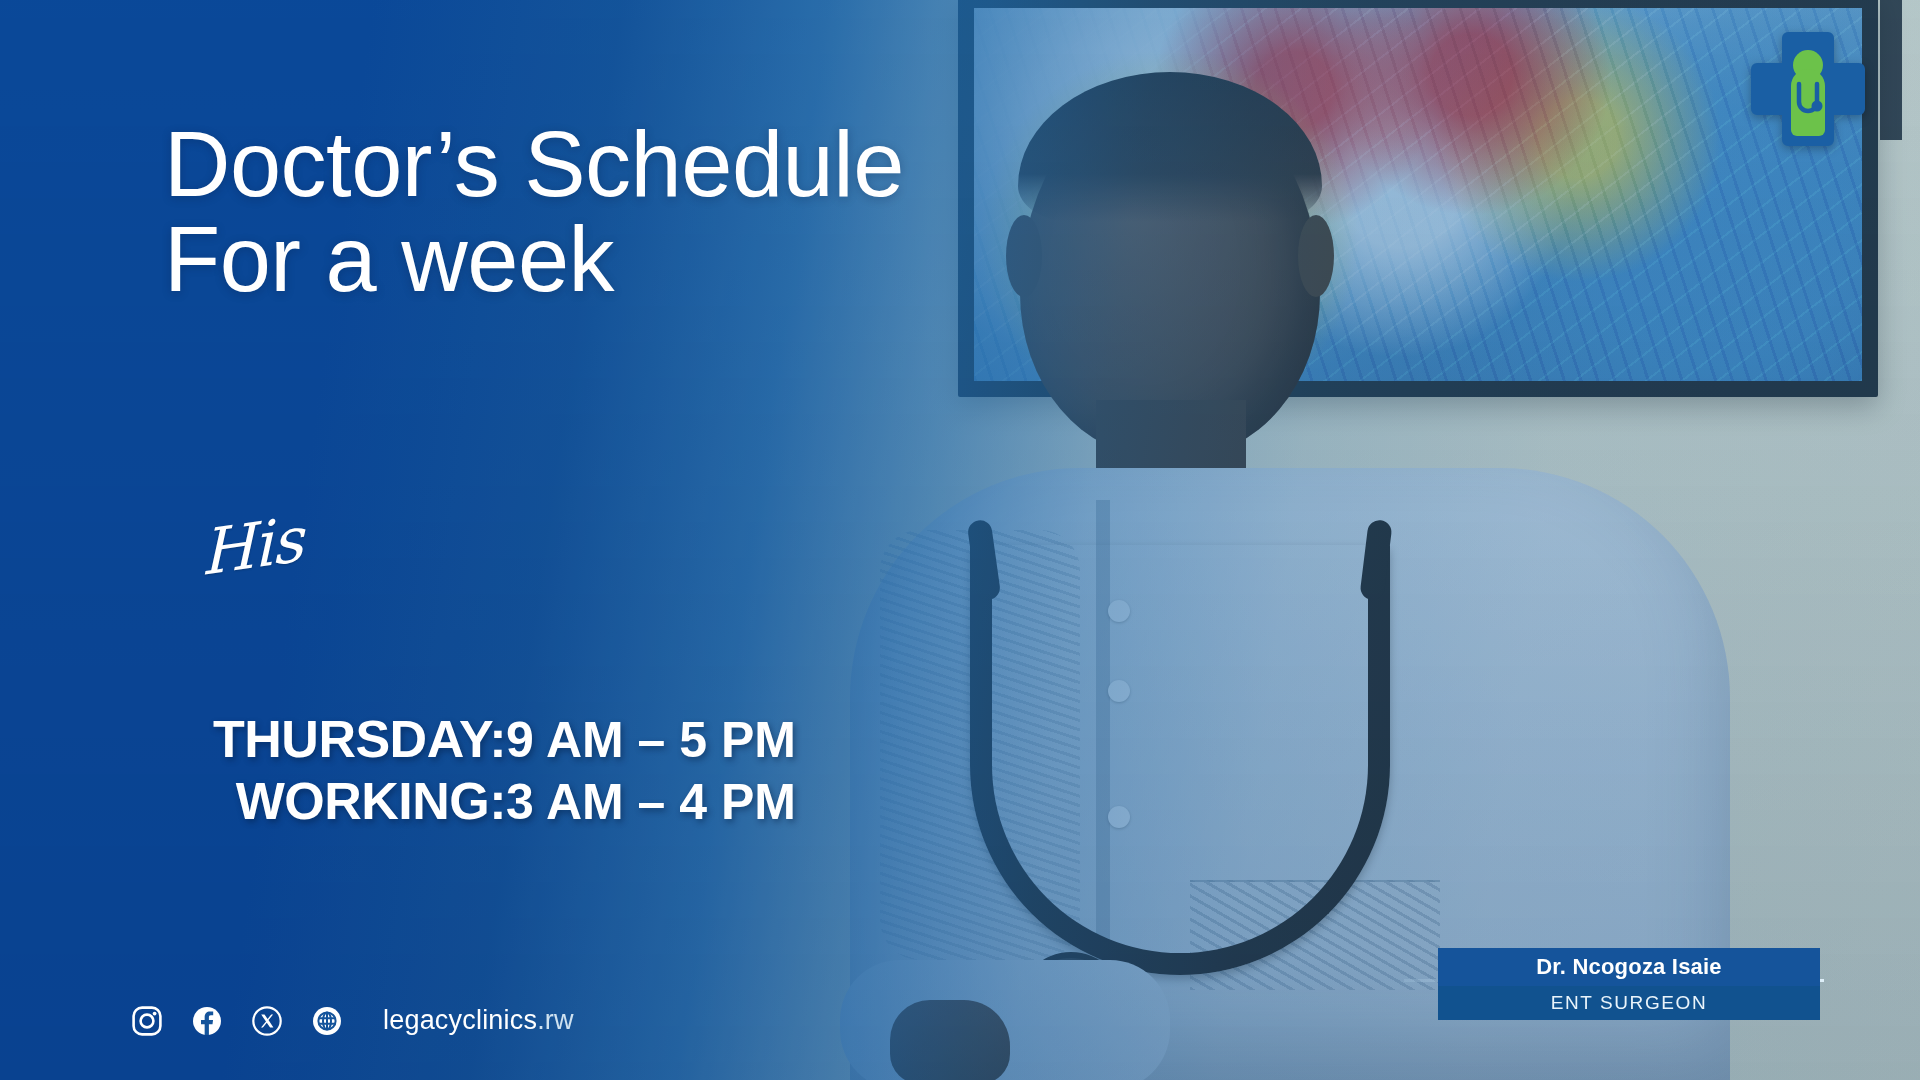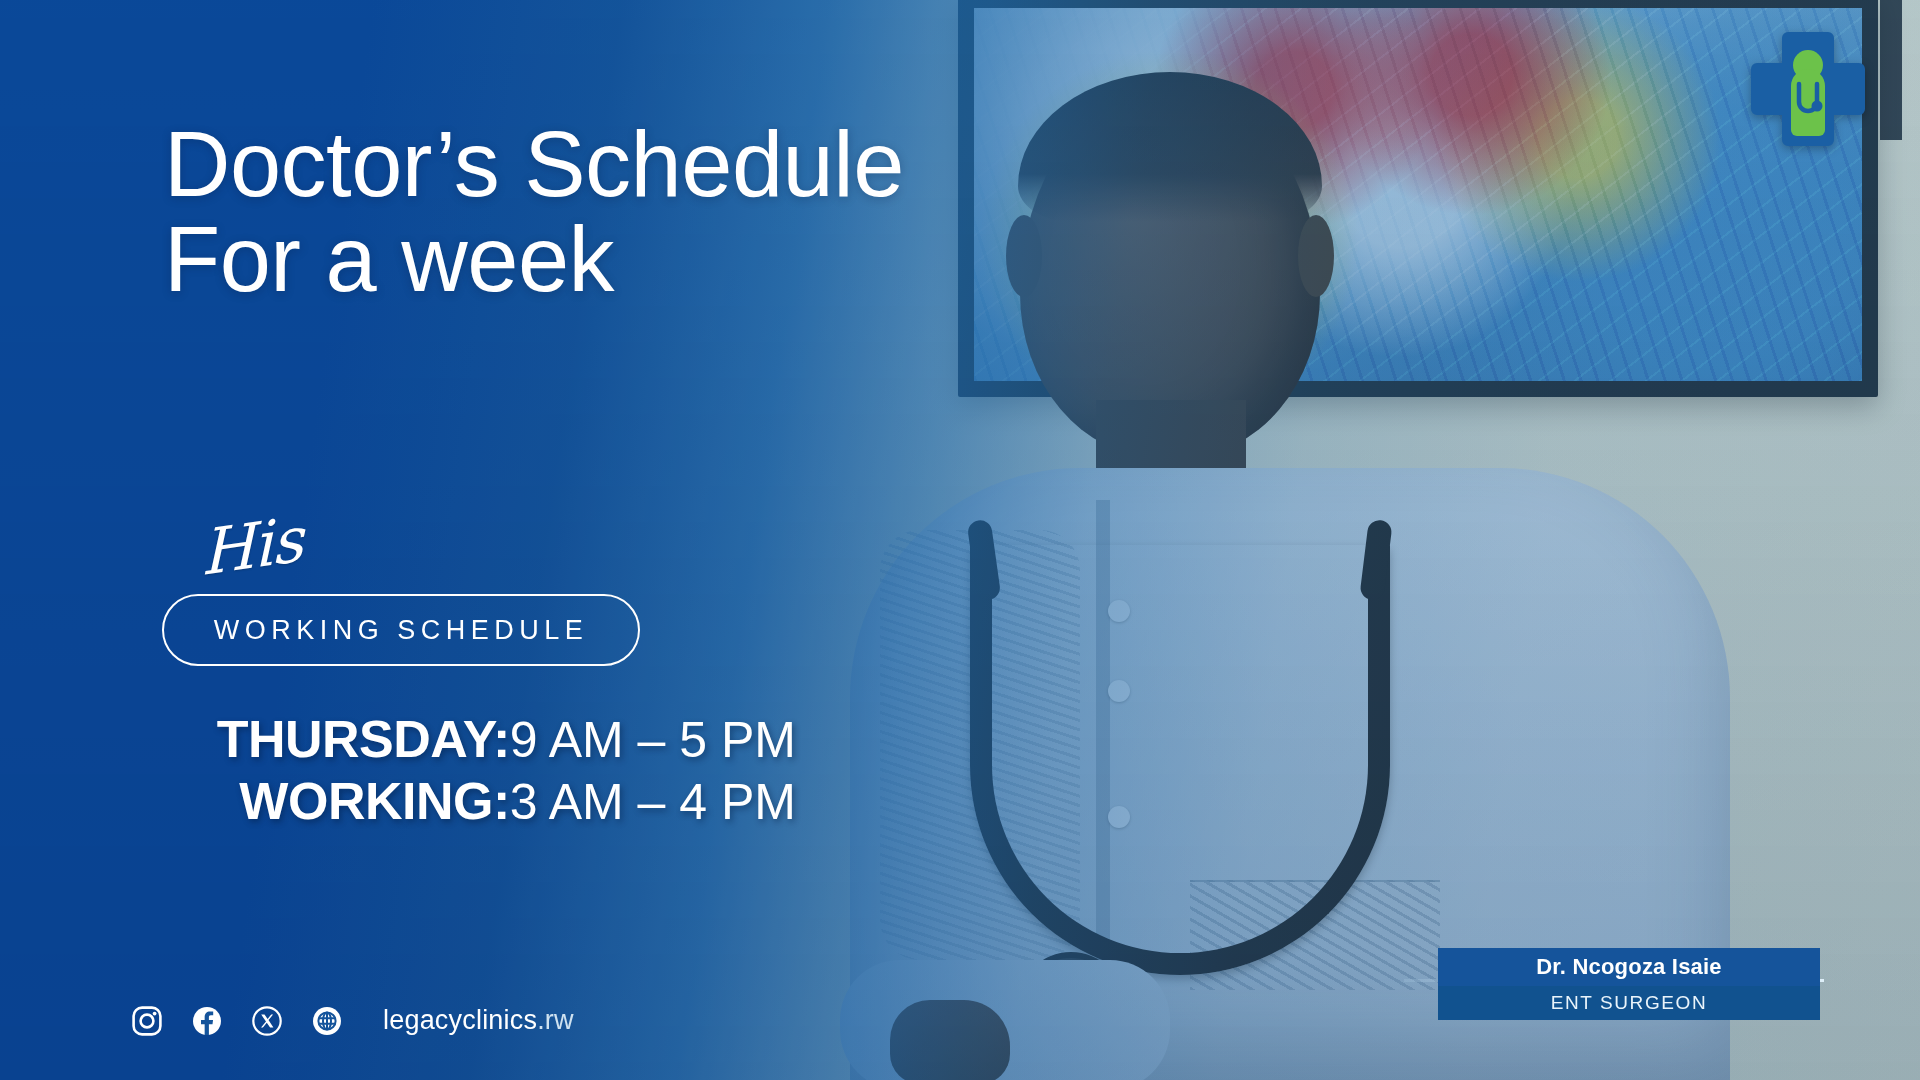--- a/index.html
+++ b/index.html
@@ -219,21 +219,21 @@
     font-size:0;
     margin-bottom:2px;
     white-space:nowrap;
   }
   .day{
     font-size:52px; font-weight:700; letter-spacing:-0.5px;
     text-shadow:2px 3px 6px rgba(0,25,60,.45);
     text-align:center;
   }
   .hours{
-    font-size:50px; font-weight:400; letter-spacing:0px;
+    font-size:50px; font-weight:700; letter-spacing:0px;
     text-shadow:2px 3px 6px rgba(0,25,60,.45);
   }
 
   
   .footer{
     position:absolute; left:106px; top:996px;
     display:flex; align-items:center; gap:30px;
   }
   .soc{ width:30px; height:30px; display:block; }
   .site{
@@ -314,23 +314,20 @@
   <div class="content">
 
     <h1 class="headline">
       <span>Doctor’s Schedule</span>
       <span class="l2">For a week</span>
     </h1>
 
 
     <div class="script-his">His</div>
 
-    <div class="pill">
-      <span>WORKING SCHEDULE</span>
-    </div>
 
     <div class="times">
       <div class="time-row">
         <span class="day">THURSDAY:</span><span class="hours">9 AM – 5 PM</span>
       </div>
       <div class="time-row">
         <span class="day">WORKING:</span><span class="hours">3 AM – 4 PM</span>
       </div>
     </div>
 

